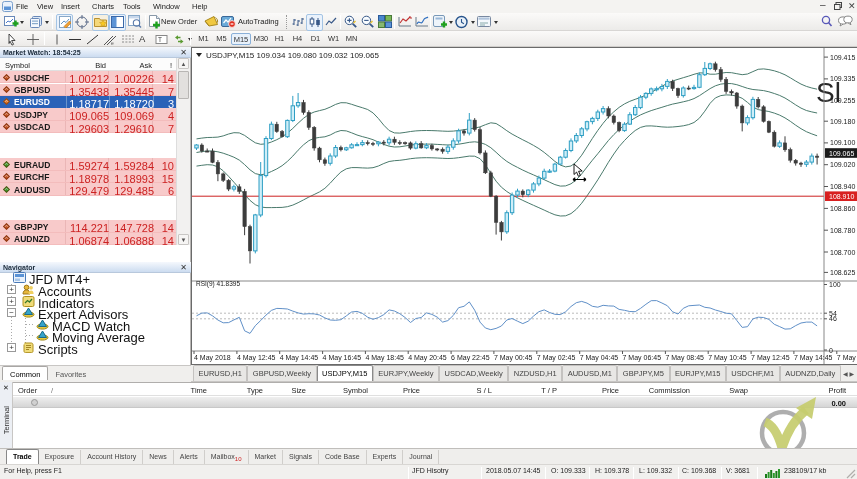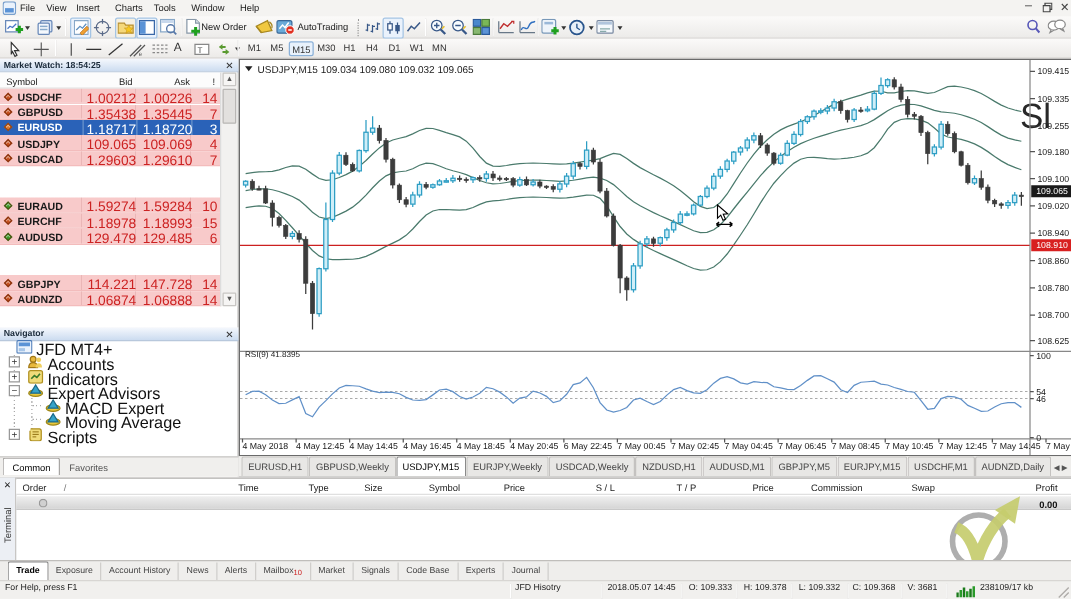--- a/index.html
+++ b/index.html
@@ -379,21 +379,21 @@
     <span class="pm" style="left:7px;top:46.0px">−</span>
     <span class="nicon" style="left:22px;top:45.0px"><svg width="13" height="11" viewBox="0 0 13 11">
         <ellipse cx="6.5" cy="7.5" rx="5.5" ry="2.6" fill="#e8c83c" stroke="#a08818"></ellipse>
         <path d="M2.5 7.5L6.5 1l4 6.5z" fill="#35a3c9" stroke="#1a6a8a"></path>
       </svg></span>
     <span class="nlab" style="left:38px;top:45.0px">Expert Advisors</span>
     <span class="nicon" style="left:36px;top:56.5px"><svg width="13" height="11" viewBox="0 0 13 11">
         <ellipse cx="6.5" cy="7.5" rx="5.5" ry="2.6" fill="#e8c83c" stroke="#a08818"></ellipse>
         <path d="M2.5 7.5L6.5 1l4 6.5z" fill="#35a3c9" stroke="#1a6a8a"></path>
       </svg></span>
-    <span class="nlab" style="left:52px;top:56.5px">MACD Expert</span>
+    <span class="nlab" style="left:52px;top:56.5px">MACD Watch</span>
     <span class="nicon" style="left:36px;top:68.0px"><svg width="13" height="11" viewBox="0 0 13 11">
         <ellipse cx="6.5" cy="7.5" rx="5.5" ry="2.6" fill="#e8c83c" stroke="#a08818"></ellipse>
         <path d="M2.5 7.5L6.5 1l4 6.5z" fill="#35a3c9" stroke="#1a6a8a"></path>
       </svg></span>
     <span class="nlab" style="left:52px;top:68.0px">Moving Average</span>
     <span class="pm" style="left:7px;top:80.5px">+</span>
     <span class="nicon" style="left:22px;top:79.5px"><svg width="13" height="11" viewBox="0 0 13 11">
         <path d="M2.5 1h7c1 0 1.5 1 1.5 2v6c0 1-.6 1.6-1.5 1.6h-6C2.6 10.6 2 10 2 9V2.5" fill="#f0dc7a" stroke="#b09020"></path>
         <path d="M4 3.5h5M4 5.5h5M4 7.5h3" stroke="#907010" stroke-width="0.8"></path>
       </svg></span>

